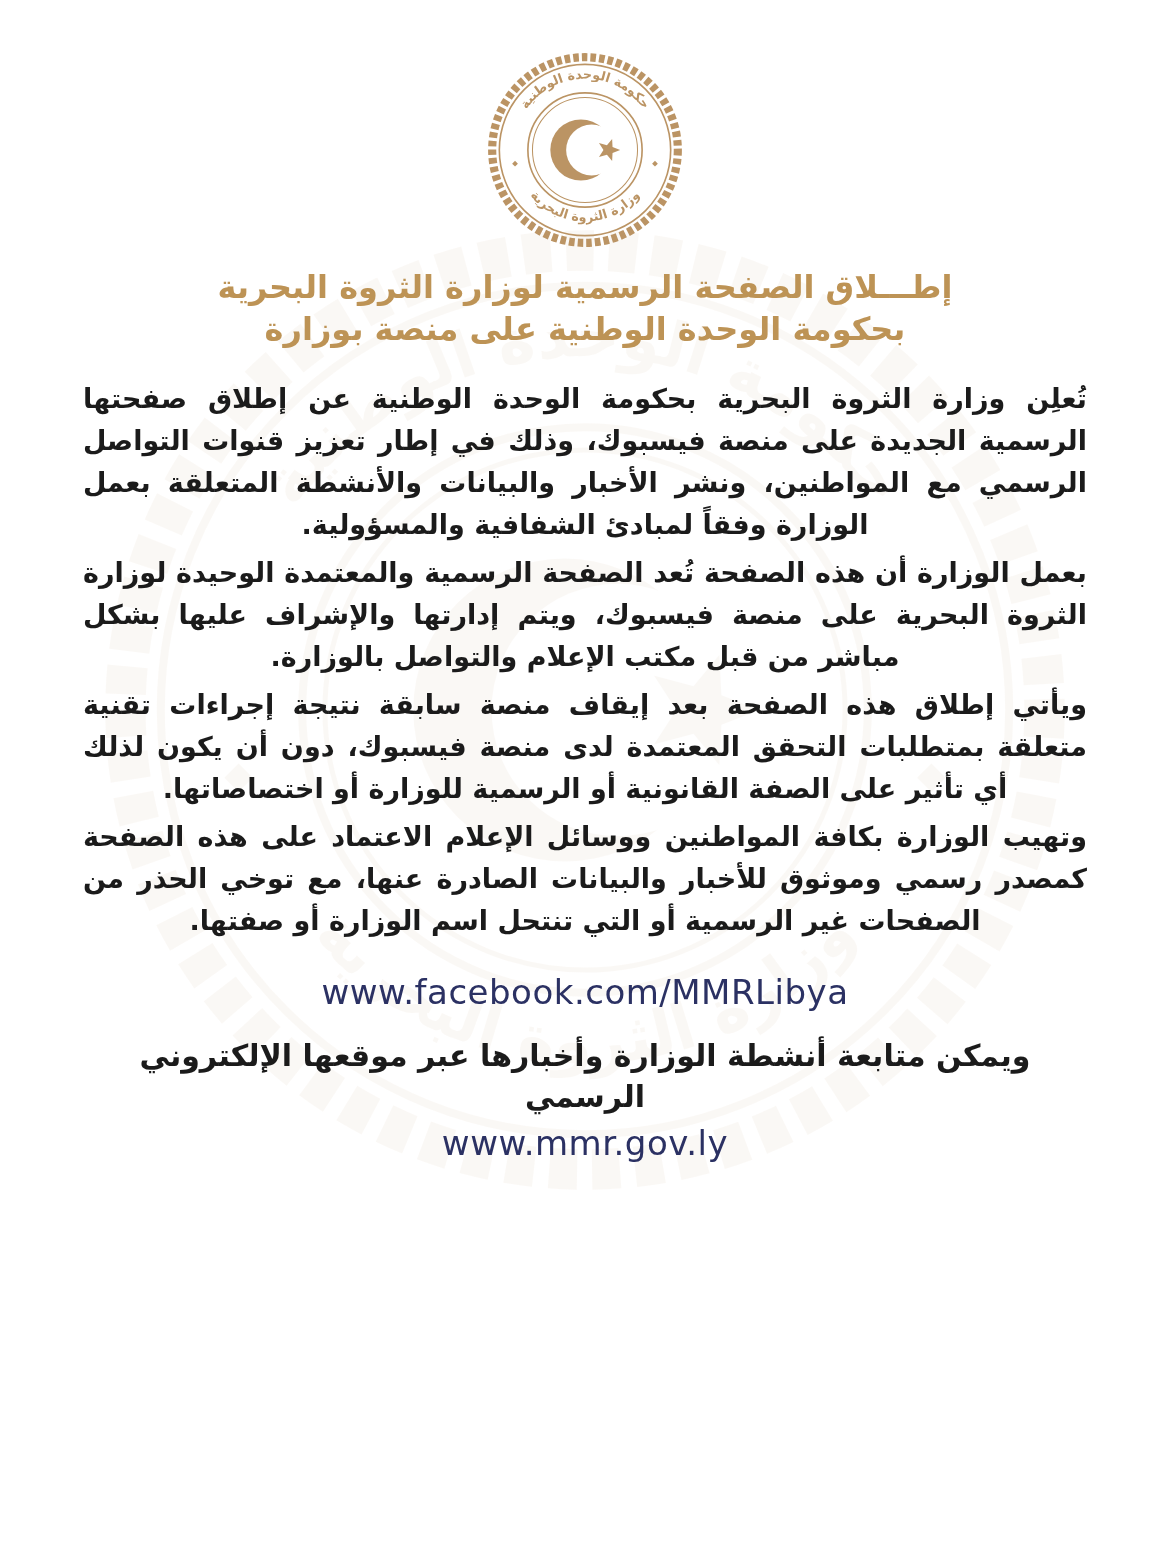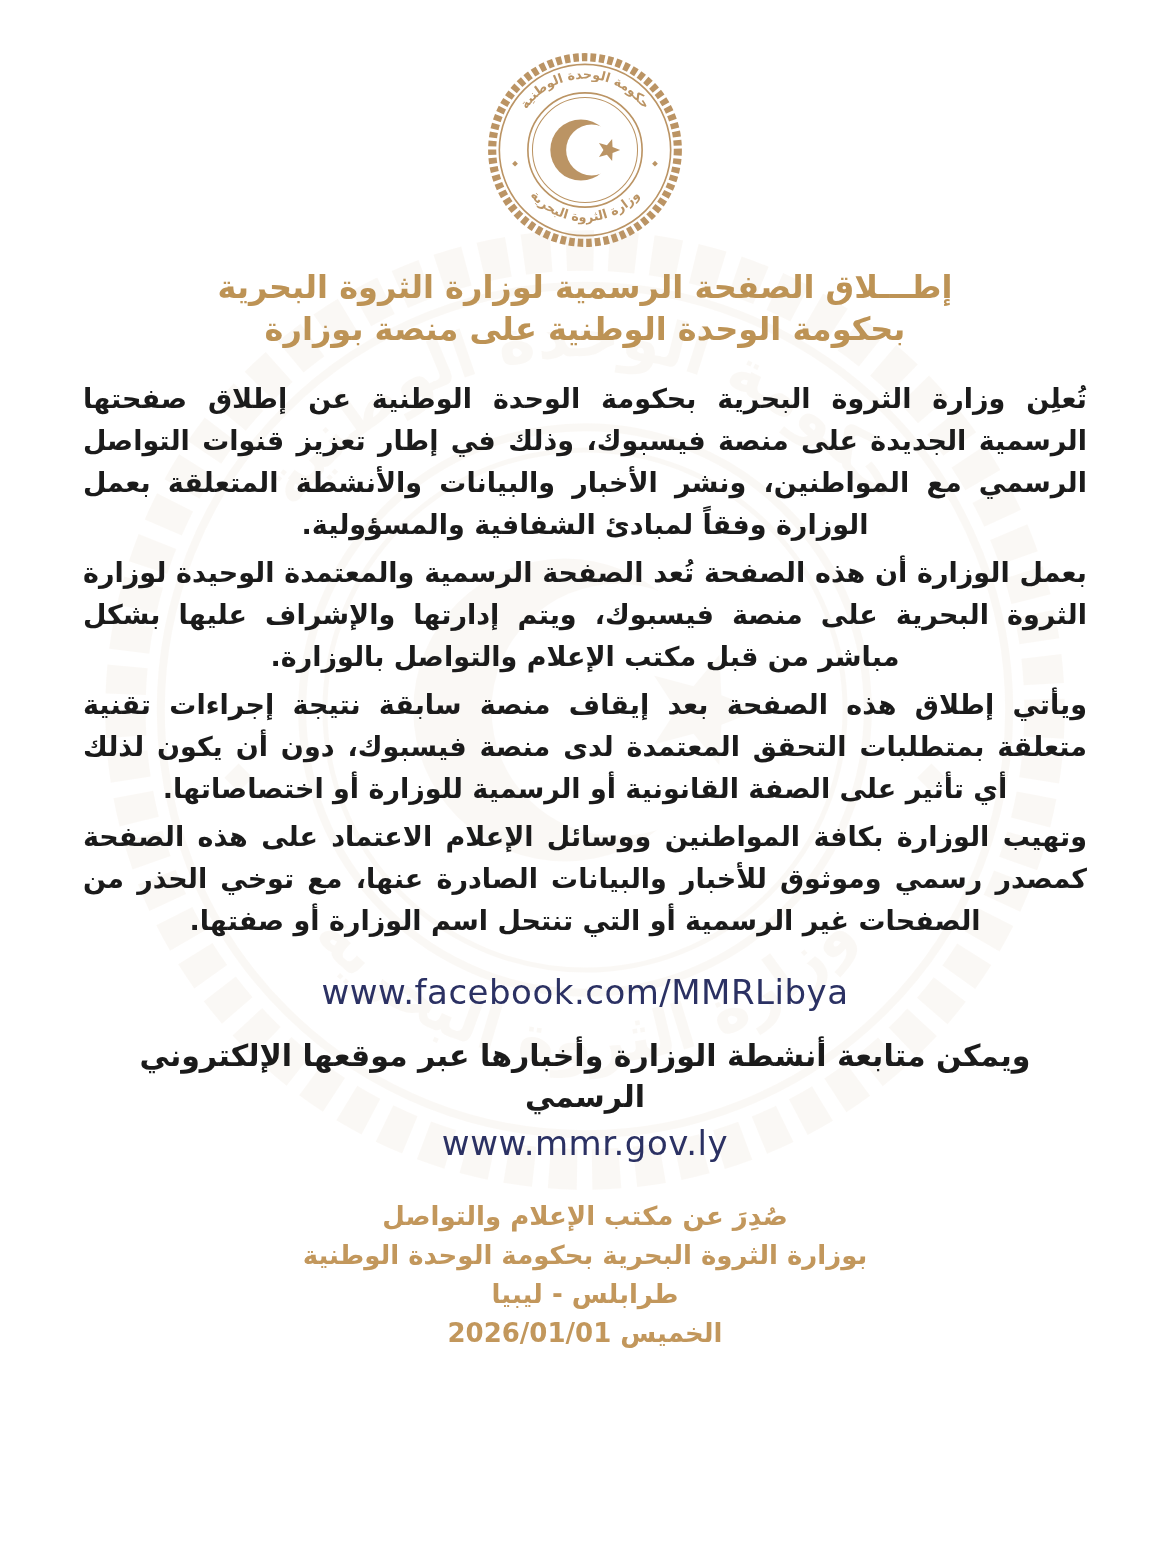--- a/index.html
+++ b/index.html
@@ -156,21 +156,15 @@
       <p>ويأتي إطلاق هذه الصفحة بعد إيقاف منصة سابقة نتيجة إجراءات تقنية متعلقة بمتطلبات التحقق المعتمدة لدى منصة فيسبوك، دون أن يكون لذلك أي تأثير على الصفة القانونية أو الرسمية للوزارة أو اختصاصاتها.</p>
       <p>وتهيب الوزارة بكافة المواطنين ووسائل الإعلام الاعتماد على هذه الصفحة كمصدر رسمي وموثوق للأخبار والبيانات الصادرة عنها، مع توخي الحذر من الصفحات غير الرسمية أو التي تنتحل اسم الوزارة أو صفتها.</p>
     </main>
 
     <section class="links">
       <p class="url">www.facebook.com/MMRLibya</p>
       <p class="link-intro">ويمكن متابعة أنشطة الوزارة وأخبارها عبر موقعها الإلكتروني الرسمي</p>
       <p class="url">www.mmr.gov.ly</p>
     </section>
 
-    <footer class="footer">
-      <div>صُدِرَ عن مكتب الإعلام والتواصل</div>
-      <div>بوزارة الثروة البحرية بحكومة الوحدة الوطنية</div>
-      <div>طرابلس - ليبيا</div>
-      <div class="date">الخميس 2026/01/01</div>
-    </footer>
 
   </div>
 </div>
 
 </body></html>

